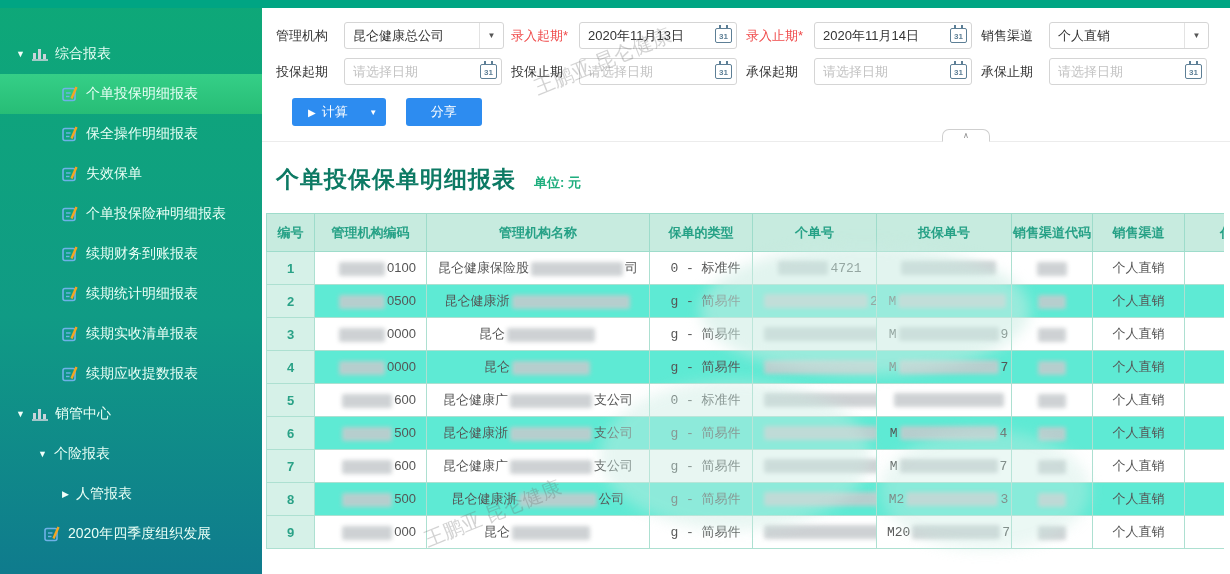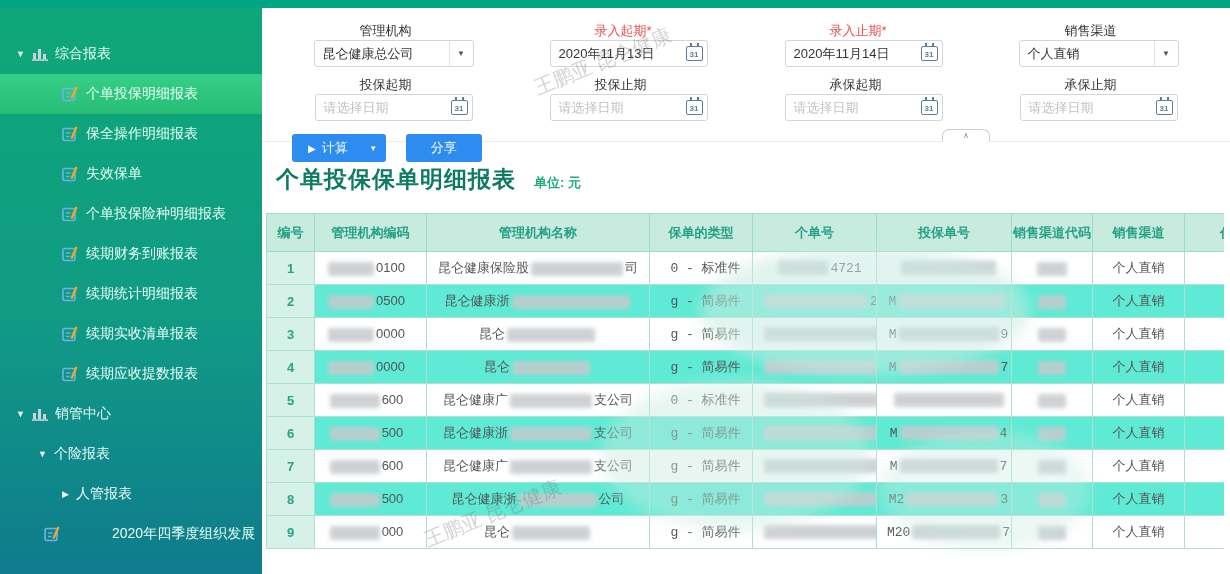--- a/index.html
+++ b/index.html
@@ -14,30 +14,30 @@
     background:linear-gradient(180deg,#0ea878 0%, #109b85 55%, #0f7b8d 100%);
     padding-top:34px; z-index:5; overflow:hidden; }
   .side-item { height:40px; display:flex; align-items:center; color:#eafff6;
     font-size:14px; cursor:pointer; white-space:nowrap; overflow:hidden; }
   .side-item .tri { font-size:9px; margin-right:7px; color:#f2fffa; flex:0 0 auto; }
   .side-item .sicon { margin-right:7px; display:inline-flex; flex:0 0 auto; }
   .side-item.lvl0 { padding-left:16px; }
   .side-item.lvl1 { padding-left:62px; }
   .side-item.lvl1a { padding-left:38px; }
   .side-item.lvl2 { padding-left:62px; }
-  .side-item.lvl3 { padding-left:44px;gap:44px; }
+  .side-item.lvl3 { padding-left:44px; }
   .side-item.selected { background:linear-gradient(180deg,#35cf87,#27bd76); }
 
   
   .content { position:absolute; left:262px; top:8px; width:968px; bottom:0; background:#fff; }
 
   .filter-panel { position:relative; padding:14px 14px 0 14px; height:134px;
     border-bottom:1px solid #ececec; background:#fff; }
   .frow { display:flex; margin-bottom:9px; }
-  .fgroup { width:239px; display:flex; align-items:center;flex-direction:column; }
+  .fgroup { width:239px; display:flex; align-items:center; }
   .flabel { font-size:13px; color:#333; margin-right:8px; min-width:60px; flex:0 0 auto; }
   .flabel.req { color:#f04b4b; }
   .sel { width:160px; height:27px; border:1px solid #d5d5d5; border-radius:3px;
     display:flex; align-items:center; background:#fff; cursor:pointer; }
   .selval { flex:1; font-size:13px; color:#333; padding-left:8px; overflow:hidden; white-space:nowrap; }
   .selarrow { width:24px; height:100%; border-left:1px solid #e3e3e3; display:flex;
     align-items:center; justify-content:center; font-size:8px; color:#555; }
   .dgrp { width:158px; height:27px; border:1px solid #d5d5d5; border-radius:3px;
     display:flex; align-items:center; background:#fff; cursor:pointer;justify-content:center; }
   .dval { flex:1; font-size:13px; color:#333; padding-left:8px; white-space:nowrap; overflow:hidden; }
@@ -71,21 +71,21 @@
 
   .tablewrap { margin:18px 0 0 -10px; width:958px; overflow:hidden; position:relative; }
   table { border-collapse:collapse; table-layout:fixed; width:1028px; }
   th { background:#c7ebdf; color:#26a186; font-size:13px; font-weight:bold;
     height:38px; border:1px solid #9edccb; }
   td { height:33px; font-size:13px; color:#555; border:1px solid #ade0d1;
     background:#fff; overflow:hidden; white-space:nowrap; }
   td.numcell { background:#d6f1e8; color:#2aa287; font-weight:bold; text-align:center; }
   tr.even td:not(.numcell) { background:#5eead4; }
   .al { text-align:center; padding-left:9px;font-family:Liberation Mono, monospace; }
-  .ar { text-align:center; padding-right:10px; }
+  .ar { text-align:right; padding-right:10px; }
   .ac { text-align:center; }
   .redact { display:inline-block; height:14px; background:#c6cacd; border-radius:2px;
     filter:blur(2px); opacity:.85; vertical-align:middle; margin:0 2px; }
 
   
   .blob { position:absolute; border-radius:50%; background:rgba(203,235,225,.55);
     filter:blur(7px); pointer-events:none; z-index:3; }
   .wm { position:absolute; color:rgba(110,110,110,.30); font-size:20px;
     transform:rotate(-22deg); white-space:nowrap; z-index:7; pointer-events:none; }
 </style>

